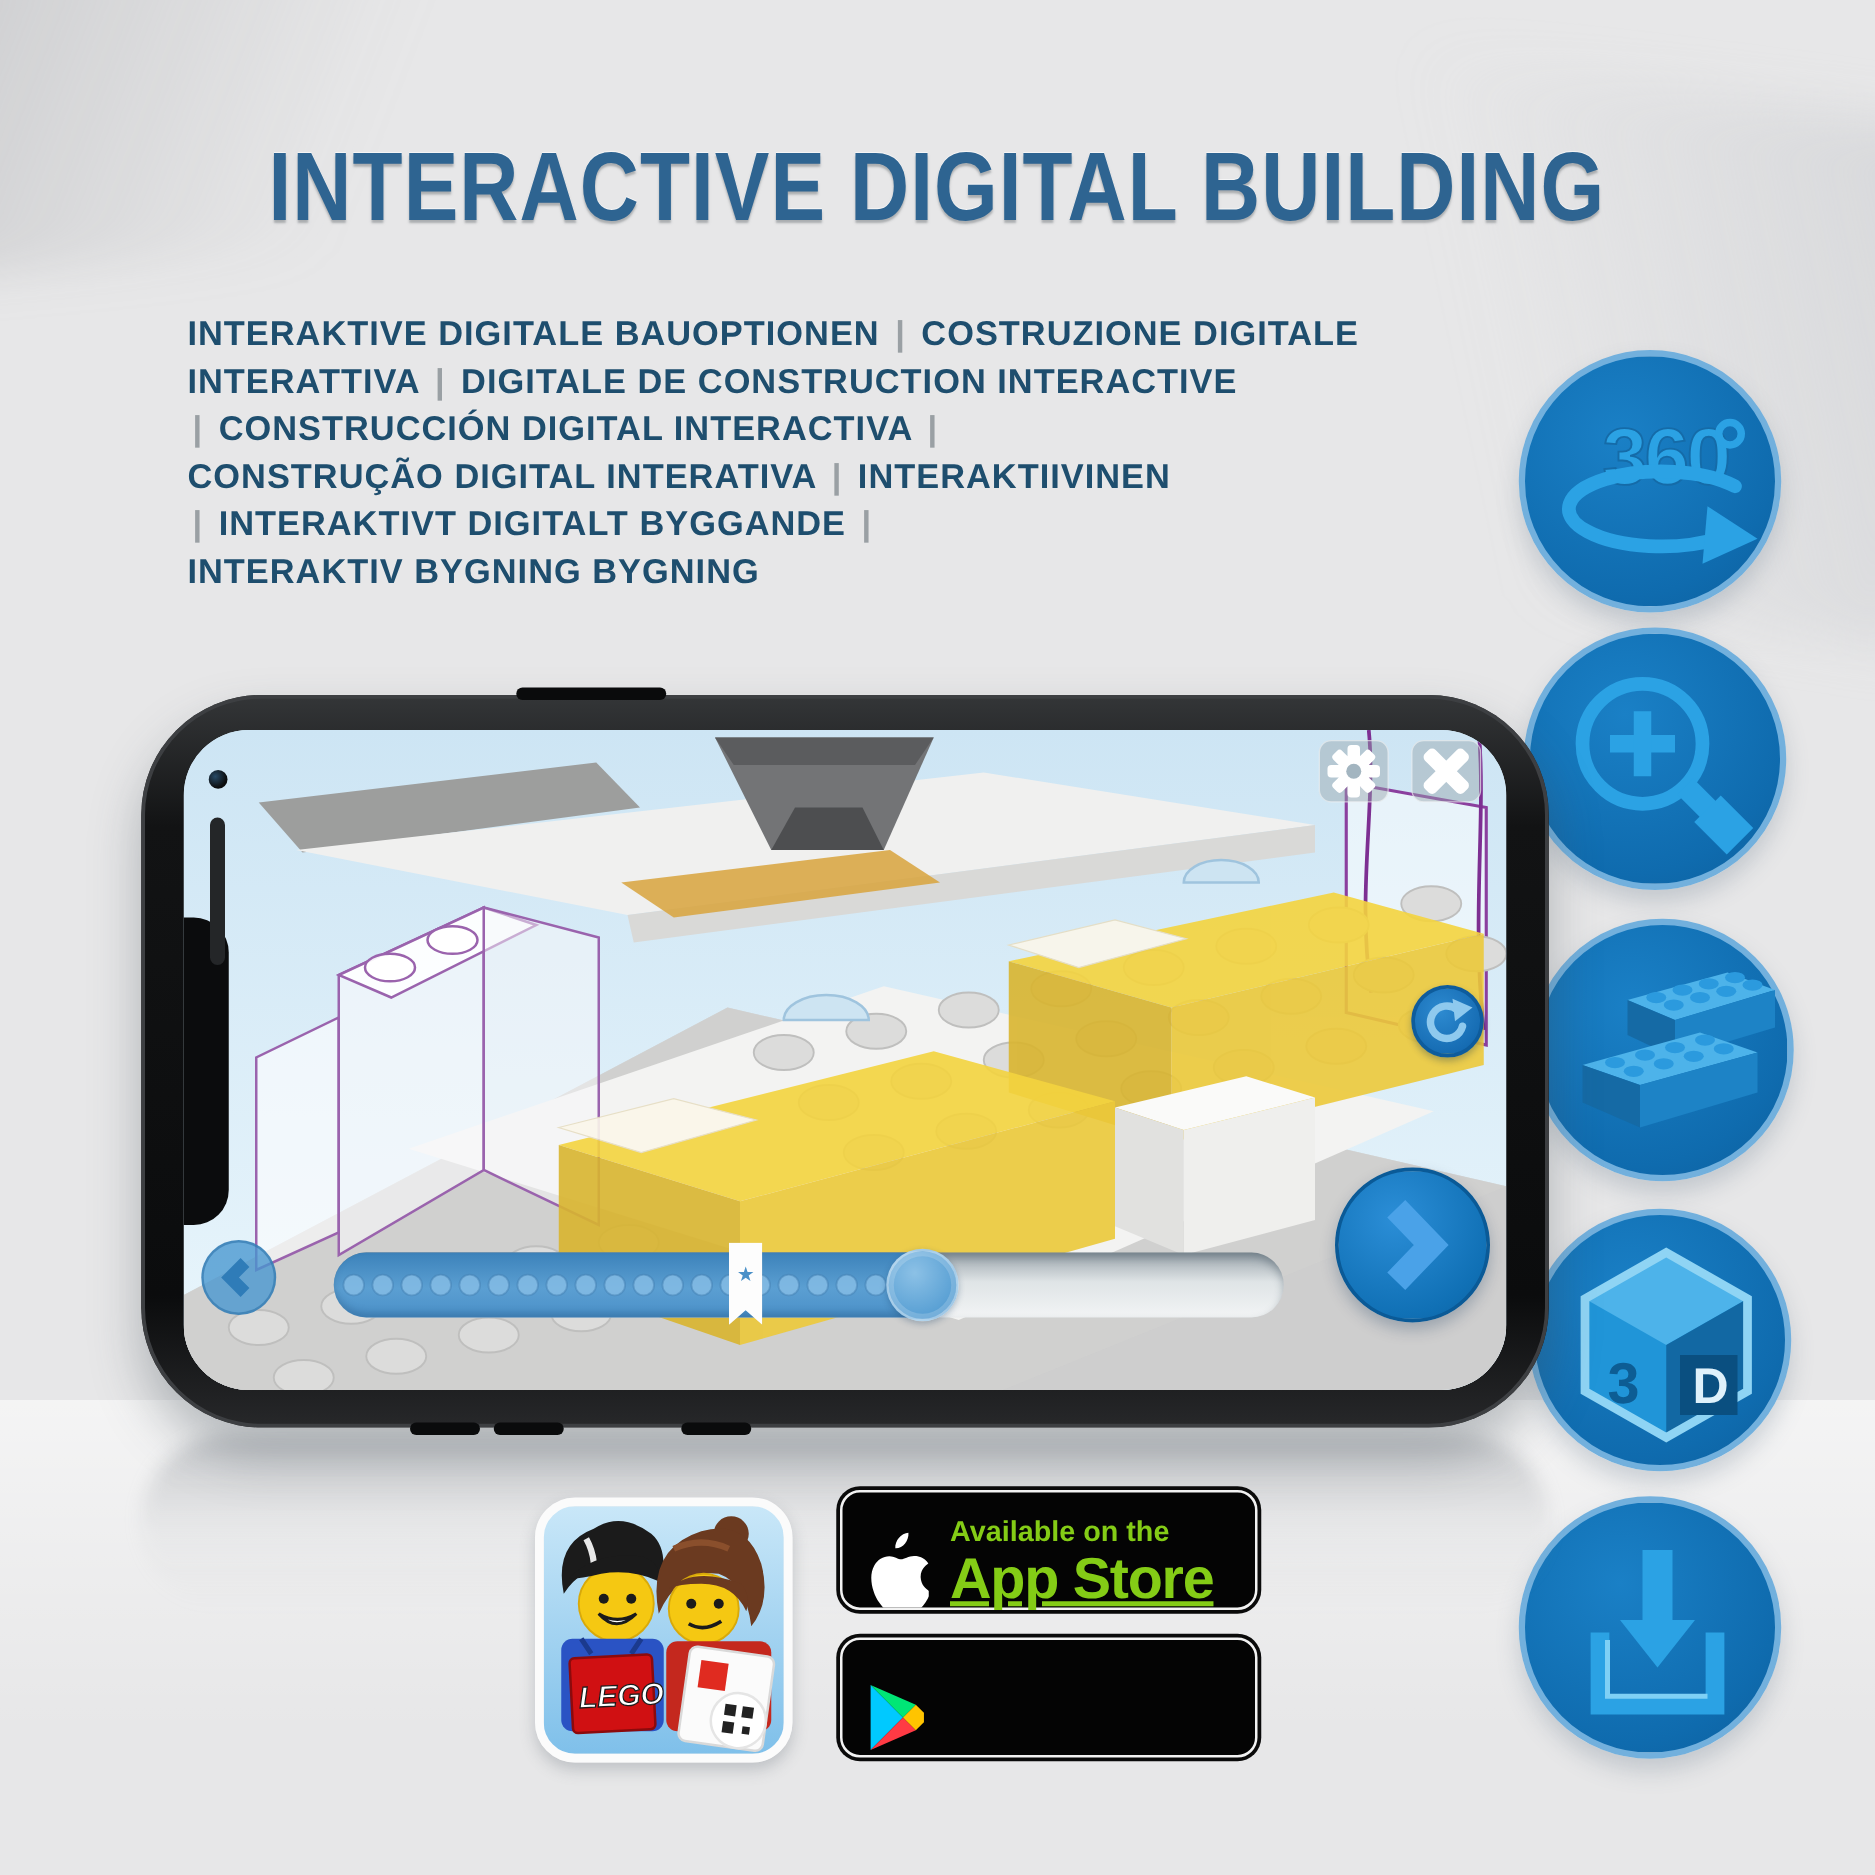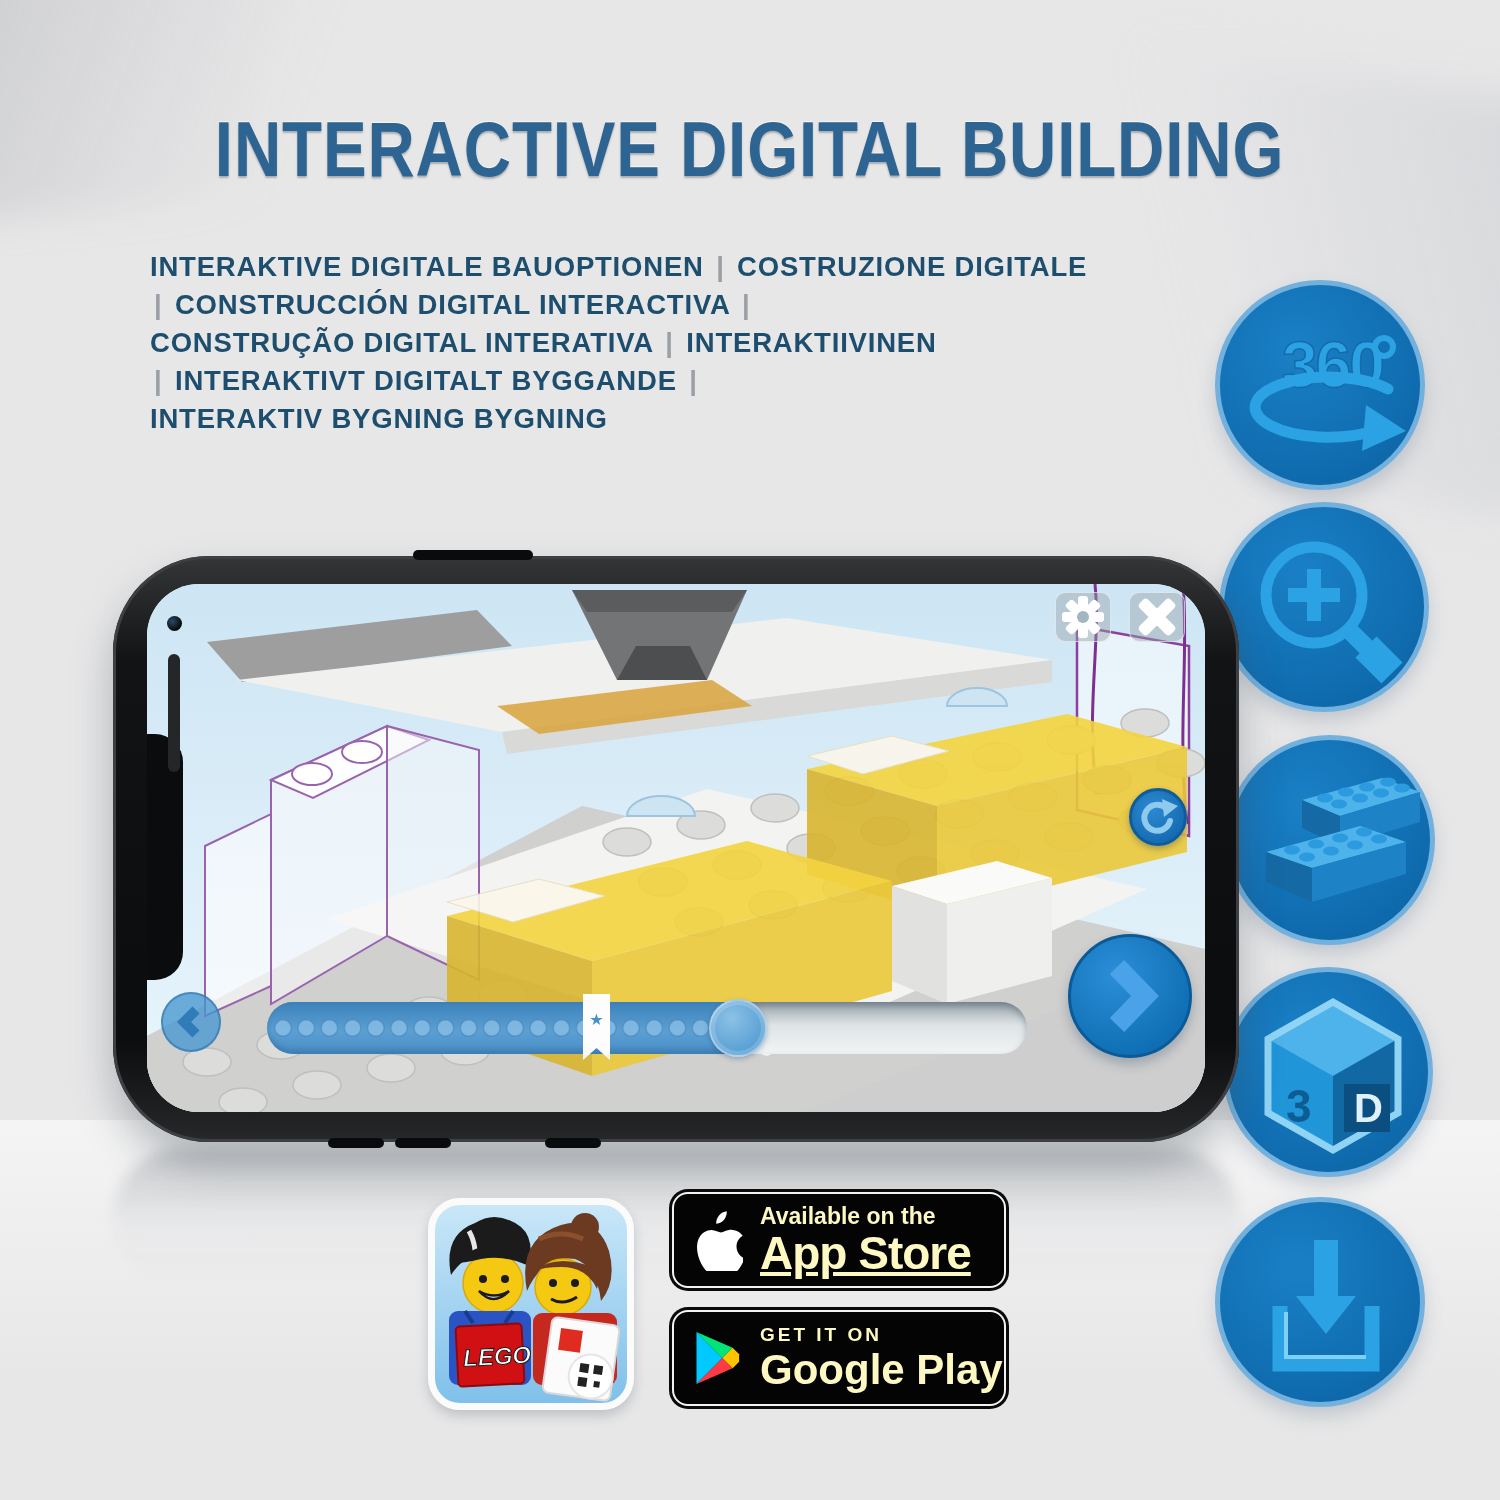--- a/index.html
+++ b/index.html
@@ -86,41 +86,42 @@
     border:2px solid rgba(255,255,255,.45);box-sizing:border-box;
     box-shadow:inset 0 0 0 4px rgba(255,255,255,.18), 0 2px 5px rgba(20,60,100,.3);}
 
   
   .lego-app{position:absolute;left:428px;top:1198px;width:206px;height:212px;border-radius:32px;
     border:7px solid #fbfbfb;box-sizing:border-box;overflow:hidden;
     box-shadow:0 6px 12px rgba(100,110,120,.3);
     background:linear-gradient(180deg,#c9e7f8,#7fc0ea);}
   .store-badge{position:absolute;width:334px;height:96px;border-radius:16px;background:#040404;
     border:2px solid #f2f2f2;box-sizing:border-box;box-shadow:0 0 0 3px #0a0a0a;
-    display:flex;align-items:center;color:#fef9c3;}
+    display:flex;align-items:flex-end;color:#84cc16;}
   .appstore{left:672px;top:1192px;}
   .gplay{left:672px;top:1310px;}
   .badge-logo{flex:0 0 86px;display:flex;justify-content:center;align-items:center;}
   .badge-text{display:flex;flex-direction:column;justify-content:center;}
   .as-line1{font-size:23px;font-weight:bold;line-height:26px;}
   .as-line2{font-size:46px;font-weight:bold;line-height:48px;letter-spacing:-1px;text-decoration:underline;}
   .gp-line1{font-size:19px;font-weight:bold;letter-spacing:3px;line-height:24px;}
   .gp-line2{font-size:42px;font-weight:bold;line-height:46px;}
 </style>
 </head>
 <body>
 
 <div class="stage">
   <div class="bg-streak1"></div>
   <div class="bg-streak2"></div>
   <div class="bg-floor"></div>
 
   <div class="title"><span>INTERACTIVE DIGITAL BUILDING</span></div>
   <div class="subtitle">
     <div class="sub-line">INTERAKTIVE DIGITALE BAUOPTIONEN <span class="pipe">|</span> COSTRUZIONE DIGITALE</div>
+    <div class="sub-line">INTERATTIVA <span class="pipe">|</span> DIGITALE DE CONSTRUCTION INTERACTIVE</div>
     <div class="sub-line"><span class="pipe">|</span> CONSTRUCCIÓN DIGITAL INTERACTIVA <span class="pipe">|</span></div>
     <div class="sub-line">CONSTRUÇÃO DIGITAL INTERATIVA <span class="pipe">|</span> INTERAKTIIVINEN</div>
     <div class="sub-line"><span class="pipe">|</span> INTERAKTIVT DIGITALT BYGGANDE <span class="pipe">|</span></div>
     <div class="sub-line">INTERAKTIV BYGNING BYGNING</div>
   </div>
 
   <div class="fcircle f-360">
     <svg width="210" height="210" viewBox="0 0 210 210">
       <text x="62" y="102" class="t360">360</text>
       <circle cx="164" cy="62" r="9" fill="none" stroke="#2ba2e4" stroke-width="6"></circle>
@@ -445,18 +446,14 @@
 
   <div class="store-badge gplay">
     <div class="badge-logo">
       <svg width="54" height="60" viewBox="0 0 100 100">
         <polygon points="12,2 12,98 60,50" fill="#00c9ff"></polygon>
         <polygon points="12,2 60,50 79,31" fill="#00e676"></polygon>
         <polygon points="12,98 60,50 79,69" fill="#ff3a44"></polygon>
         <polygon points="60,50 79,31 91,43 91,57 79,69" fill="#ffc400"></polygon>
       </svg>
     </div>
-    <div class="badge-text">
-      <div class="gp-line1">GET IT ON</div>
-      <div class="gp-line2">Google Play</div>
-    </div>
   </div>
 </div>
 
 </body></html>

